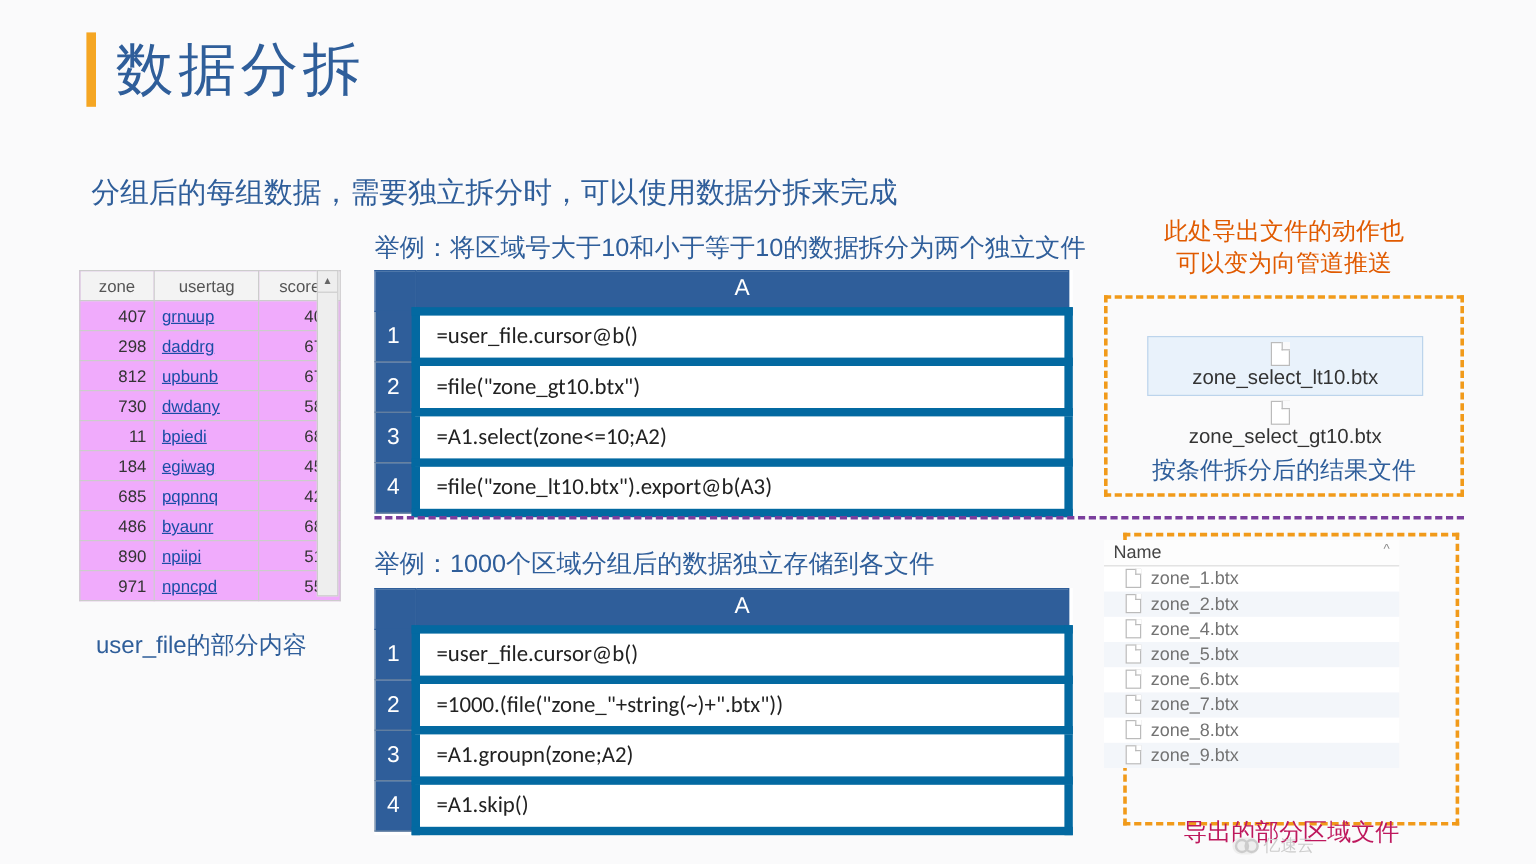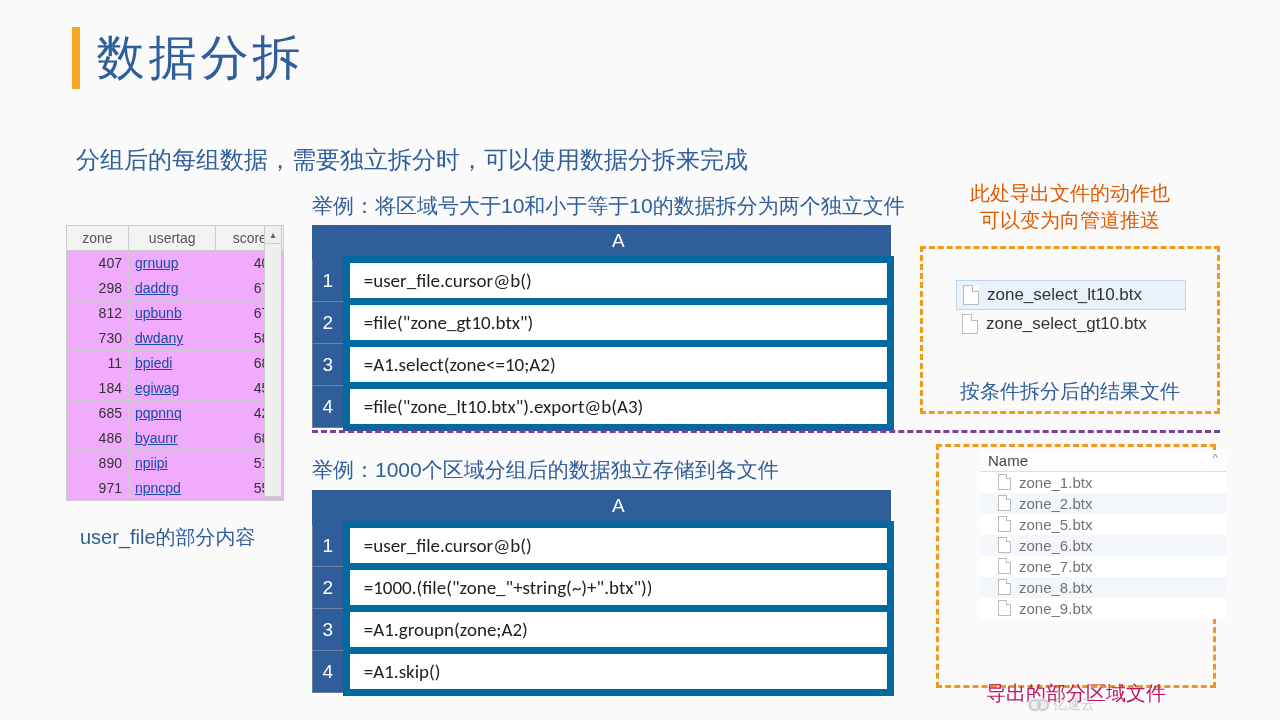--- a/index.html
+++ b/index.html
@@ -40,30 +40,30 @@
 
   
   .dashed-orange { position: absolute; border: 3px dashed #f19a1a; }
   .box-top { left: 920px; top: 246px; width: 300px; height: 168px; }
   .dashed-purple { position: absolute; left: 312px; top: 430px; width: 908px; border-top: 3px dashed #7a3e9d; }
 
   .annot-orange { position: absolute; left: 920px; top: 180px; font-size: 20px; color: #e05a00; line-height: 1.35; text-align: center; width: 300px; }
 
   
   .zs-list { position: absolute; left: 956px; top: 280px; width: 230px; }
-  .zs-item { display: flex; align-items: center; padding: 4px 6px; font-size: 17px; color: #333; }
+  .zs-item { display: flex; align-items: center; padding: 4px 6px; font-size: 17px; color: #333; flex-direction: column; }
   .zs-item.sel { background: #e9f2fb; border: 1px solid #bcd4ec; }
   .file-icon { width: 16px; height: 20px; border: 1px solid #bbb; margin-right: 8px; position: relative; background: #fff; }
   .file-icon::before { content: ""; position: absolute; right: -1px; top: -1px; width: 6px; height: 6px; background: #fafafb; border-left: 1px solid #bbb; border-bottom: 1px solid #bbb; }
 
   .top-caption { position: absolute; left: 920px; top: 378px; width: 300px; text-align: center; font-size: 20px; color: #2f5e9a; }
 
   
   .box-bottom { left: 936px; top: 444px; width: 280px; height: 244px; }
-  .filelist { position: absolute; left: 980px; top: 450px; width: 246px; font-size: 15px; background: #fff; }
+  .filelist { position: absolute; left: 920px; top: 450px; width: 246px; font-size: 15px; background: #fff; }
   .filelist .hdr { display:flex; justify-content:space-between; padding: 2px 8px; background:#fdfdfd; border-bottom:1px solid #ddd; color:#444; }
   .filelist .hdr .sort { font-size:11px; color:#888; }
   .filelist .row { display: flex; padding: 2px 18px; color: #737373; }
   .filelist .row:nth-child(odd) { background: #f3f6fa; }
   .mini-icon { width: 13px; height: 16px; border: 1px solid #bbb; margin-right: 8px; background: #fff; position: relative; }
   .mini-icon::before { content:""; position:absolute; right:-1px; top:-1px; width:4px; height:4px; background:#fff; border-left:1px solid #bbb; border-bottom:1px solid #bbb; }
 
   .bottom-caption { position: absolute; left: 936px; top: 680px; width: 280px; text-align: center; font-size: 20px; color: #be185d; }
 
   .watermark { position: absolute; right: 12px; bottom: 6px; font-size: 14px; color: #ccc; display:flex; align-items:center; gap:4px;}
@@ -228,20 +228,24 @@
   <div class="row">
         <span class="mini-icon"></span>
         <span>zone_1.btx</span>
       </div>
   <div class="row">
         <span class="mini-icon"></span>
         <span>zone_2.btx</span>
       </div>
   <div class="row">
         <span class="mini-icon"></span>
+        <span>zone_4.btx</span>
+      </div>
+  <div class="row">
+        <span class="mini-icon"></span>
         <span>zone_5.btx</span>
       </div>
   <div class="row">
         <span class="mini-icon"></span>
         <span>zone_6.btx</span>
       </div>
   <div class="row">
         <span class="mini-icon"></span>
         <span>zone_7.btx</span>
       </div>

